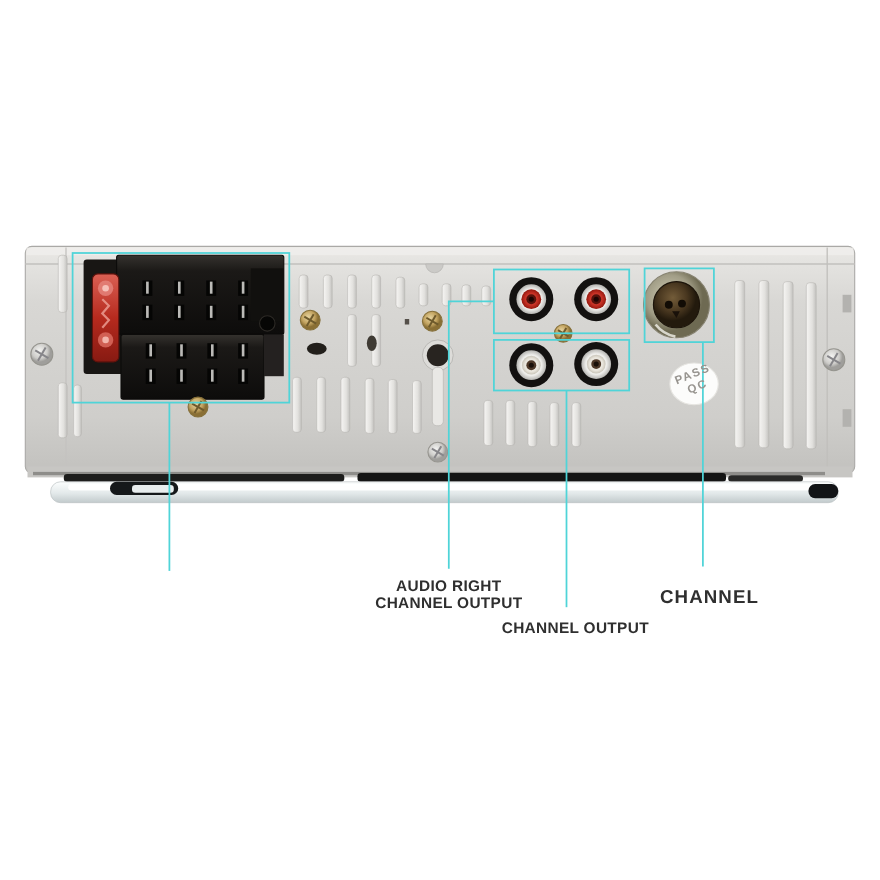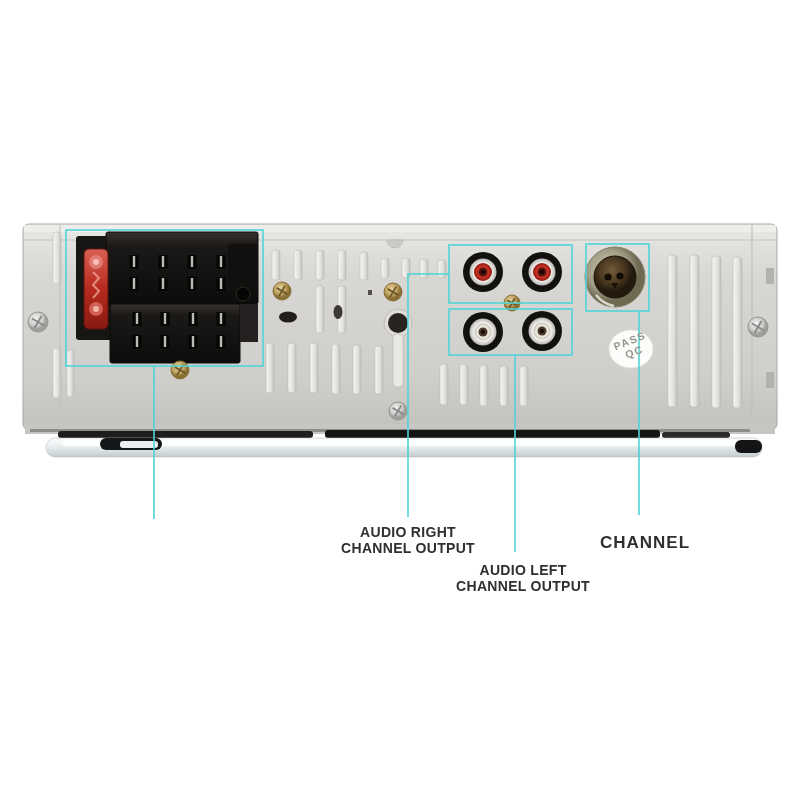--- a/index.html
+++ b/index.html
@@ -291,21 +291,20 @@
     <line class="callout" x1="515" y1="355" x2="515" y2="552"></line>
     <line class="callout" x1="639" y1="311" x2="639" y2="515"></line>
   </g>
 </svg>
 
 <div class="lbl lbl-audio-right">
   <div>AUDIO RIGHT</div>
   <div>CHANNEL OUTPUT</div>
 </div>
 <div class="lbl lbl-audio-left">
-  <div>AUDIO LEFT</div>
   <div>CHANNEL OUTPUT</div>
 </div>
 <div class="lbl lbl-antenna">CHANNEL</div>
 
 <div class="sticker-text">
   <div>PASS</div>
   <div>QC</div>
 </div>
 
 </div>

